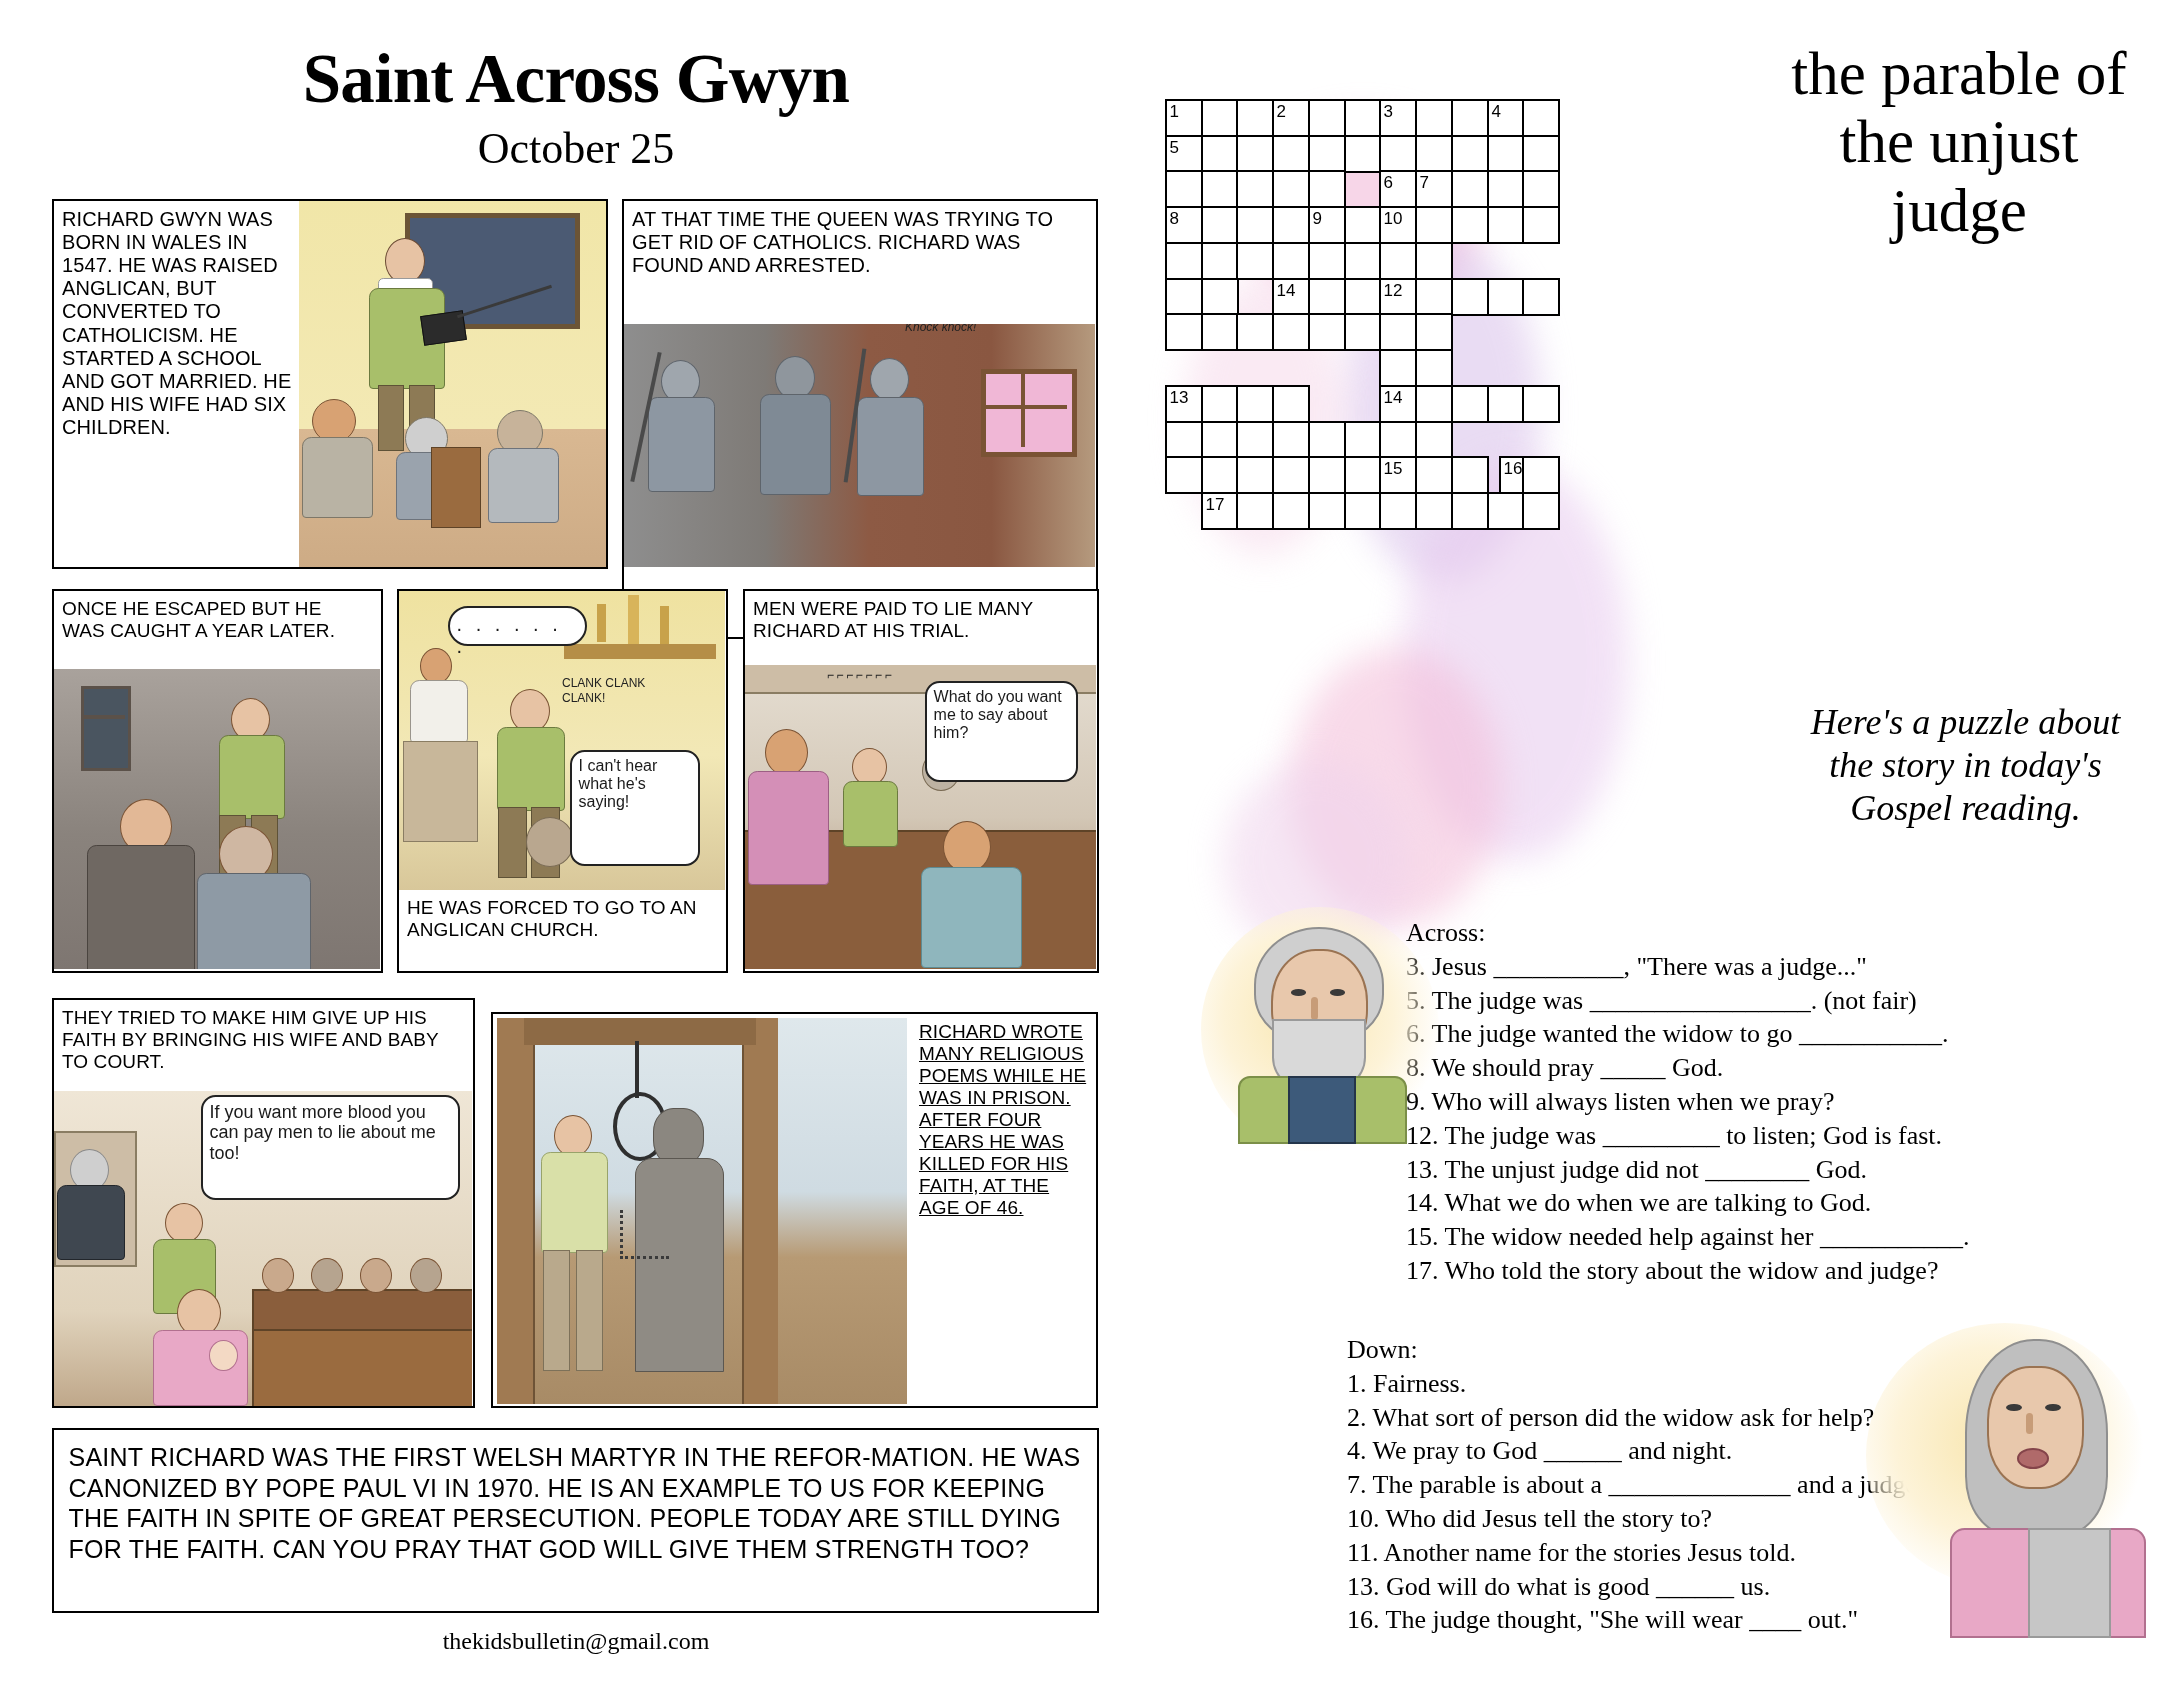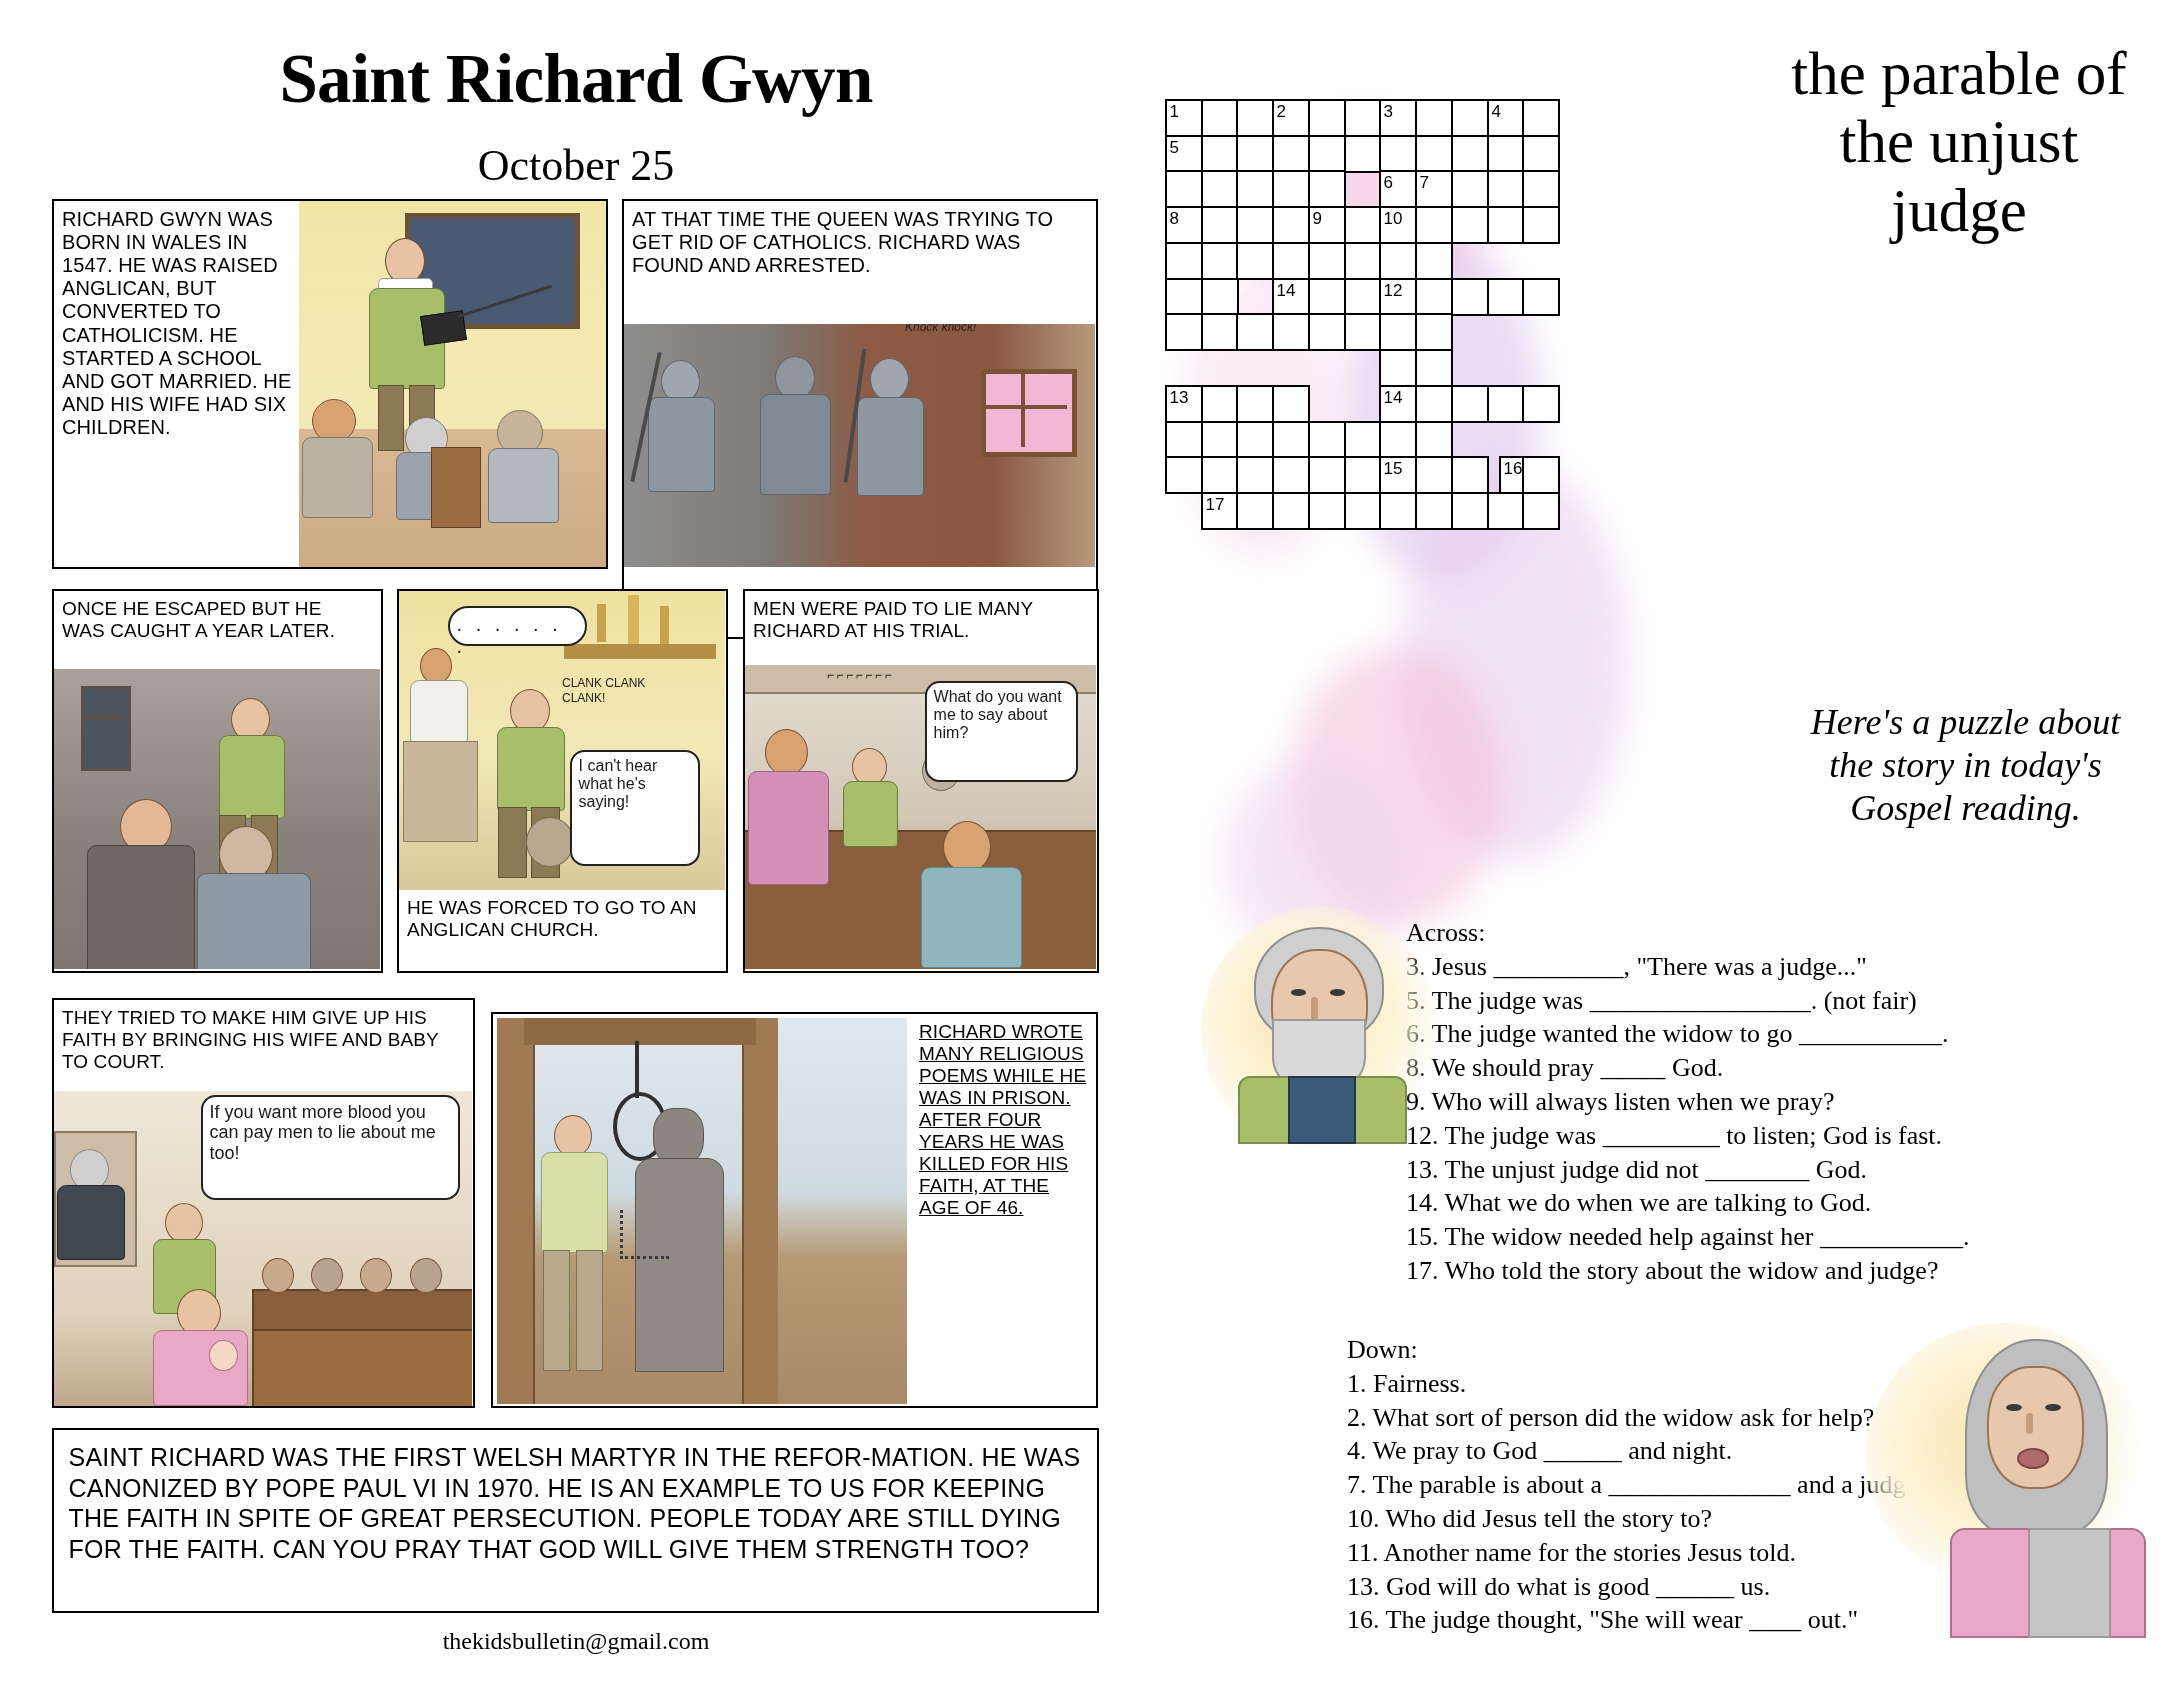--- a/index.html
+++ b/index.html
@@ -22,21 +22,21 @@
     font-weight:bold;
     font-size:69px;
     text-align:center;
     letter-spacing:-0.7px;
     margin-top:20px;
   }
   .subtitle {
     font-family:"Liberation Serif", serif;
     font-size:44px;
     text-align:center;
-    margin-top:21px;
+    margin-top:4px;
   }
 
   .panel {
     position:absolute;
     border:2.6px solid #000;
     background:#fff;
     box-sizing:border-box;
     overflow:hidden;
   }
   .ptext {
@@ -152,21 +152,21 @@
     background:radial-gradient(circle at 45% 45%, #f8e6b0 0%, #fdf3d8 45%, rgba(255,255,255,0) 72%);
   }
 </style>
 </head>
 <body>
 
 <div class="page">
 
   <div class="left">
 
-    <div class="title">Saint Richard Gwyn</div>
+    <div class="title">Saint Across Gwyn</div>
     <div class="subtitle">October 25</div>
 
     <div class="panel" style="left:12px; top:179px; width:556px; height:370px;">
       <div class="art" style="left:245px; top:0; width:308px; height:368px; background:linear-gradient(#f1e6a8 0%, #f3e9b4 62%, #d9b892 62%, #cdab85 100%);">
 
         <div style="position:absolute;left:106px;top:12px;width:165px;height:106px;background:#4b5a73;border:5.3px solid #6b5436;"></div>
 
         <div class="fig-head" style="left:86px;top:37px;width:38px;height:44px;background:#e7c3a4;border:1.3px solid #6b4a33;"></div>
         <div style="position:absolute;left:79px;top:77px;width:53px;height:14.6px;background:#fff;border:1.3px solid #9a9a9a;border-radius:5.3px;"></div>
         <div class="fig-body" style="left:70px;top:87px;width:74px;height:99px;background:#a8bf6a;border:1.3px solid #6b7a3f;"></div>

